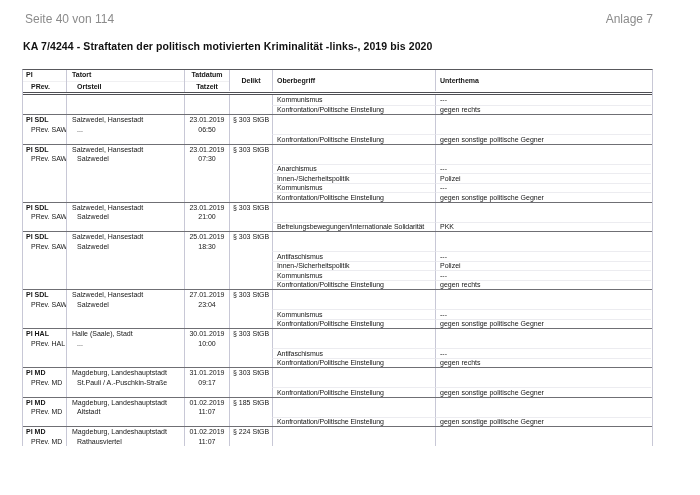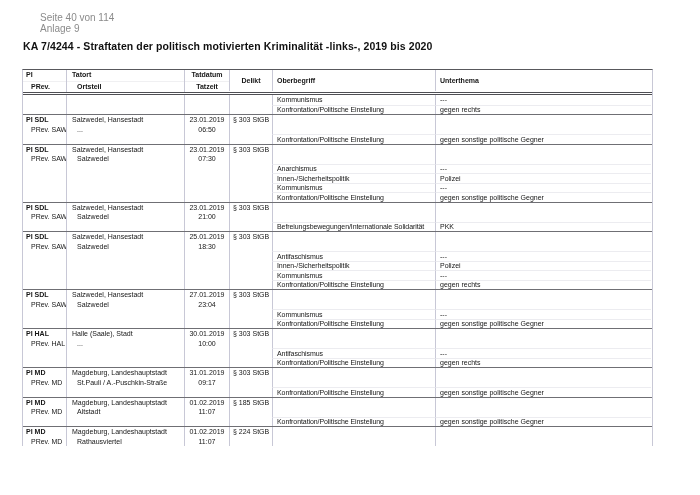--- a/index.html
+++ b/index.html
@@ -1,22 +1,22 @@
 <!DOCTYPE html>
 <html><head>
 <meta charset="utf-8">
 <style>
   html,body{margin:0;padding:0;}
   body{
     width:700px;height:495px;background:#ffffff;position:relative;overflow:hidden;
     font-family:"Liberation Sans","DejaVu Sans",sans-serif;color:#161616;
     -webkit-font-smoothing:antialiased;
   }
-  .meta-row{position:absolute;top:12px;left:40px;right:47px;display:flex;
-    justify-content:space-between;font-size:10px;color:#8b8b8b;flex-direction:column;}
+  .meta-row{position:absolute;top:12px;left:25px;right:47px;display:flex;
+    justify-content:space-between;font-size:12px;color:#8b8b8b;}
   .doc-title{position:absolute;top:40px;left:23px;font-size:10.5px;font-weight:bold;color:#111;
     letter-spacing:0.1px;white-space:nowrap;}
 
   .doc-table{position:absolute;top:69px;left:22px;width:631px;
     border-top:1px solid #58585c;border-left:1px solid #c8c8d6;border-right:1px solid #c8c8d6;
     font-size:7px;line-height:9.5px;box-sizing:border-box;}
   .grid{display:grid;grid-template-columns:43px 118px 45px 43px 163px 216px;}
   .grid > div{box-sizing:border-box;}
 
   
@@ -45,21 +45,21 @@
   .theme{display:flex;align-items:center;border-top:1px solid #ececf0;}
   .theme.no-top{border-top:none;}
   .t5{padding-left:4px;letter-spacing:-0.08px;}
   .t6{padding-left:4px;}
 </style>
 </head>
 <body>
 
 <div class="meta-row">
   <span>Seite 40 von 114</span>
-  <span>Anlage 9</span>
+  <span>Anlage 7</span>
 </div>
 
 <div class="doc-title">KA 7/4244 - Straftaten der politisch motivierten Kriminalität -links-, 2019 bis 2020</div>
 
 <div class="doc-table">
   <div class="grid thead">
     <div class="hcell">
       <div class="hline pad1">PI</div>
       <div class="hline mid pad1i">PRev.</div>
     </div>

